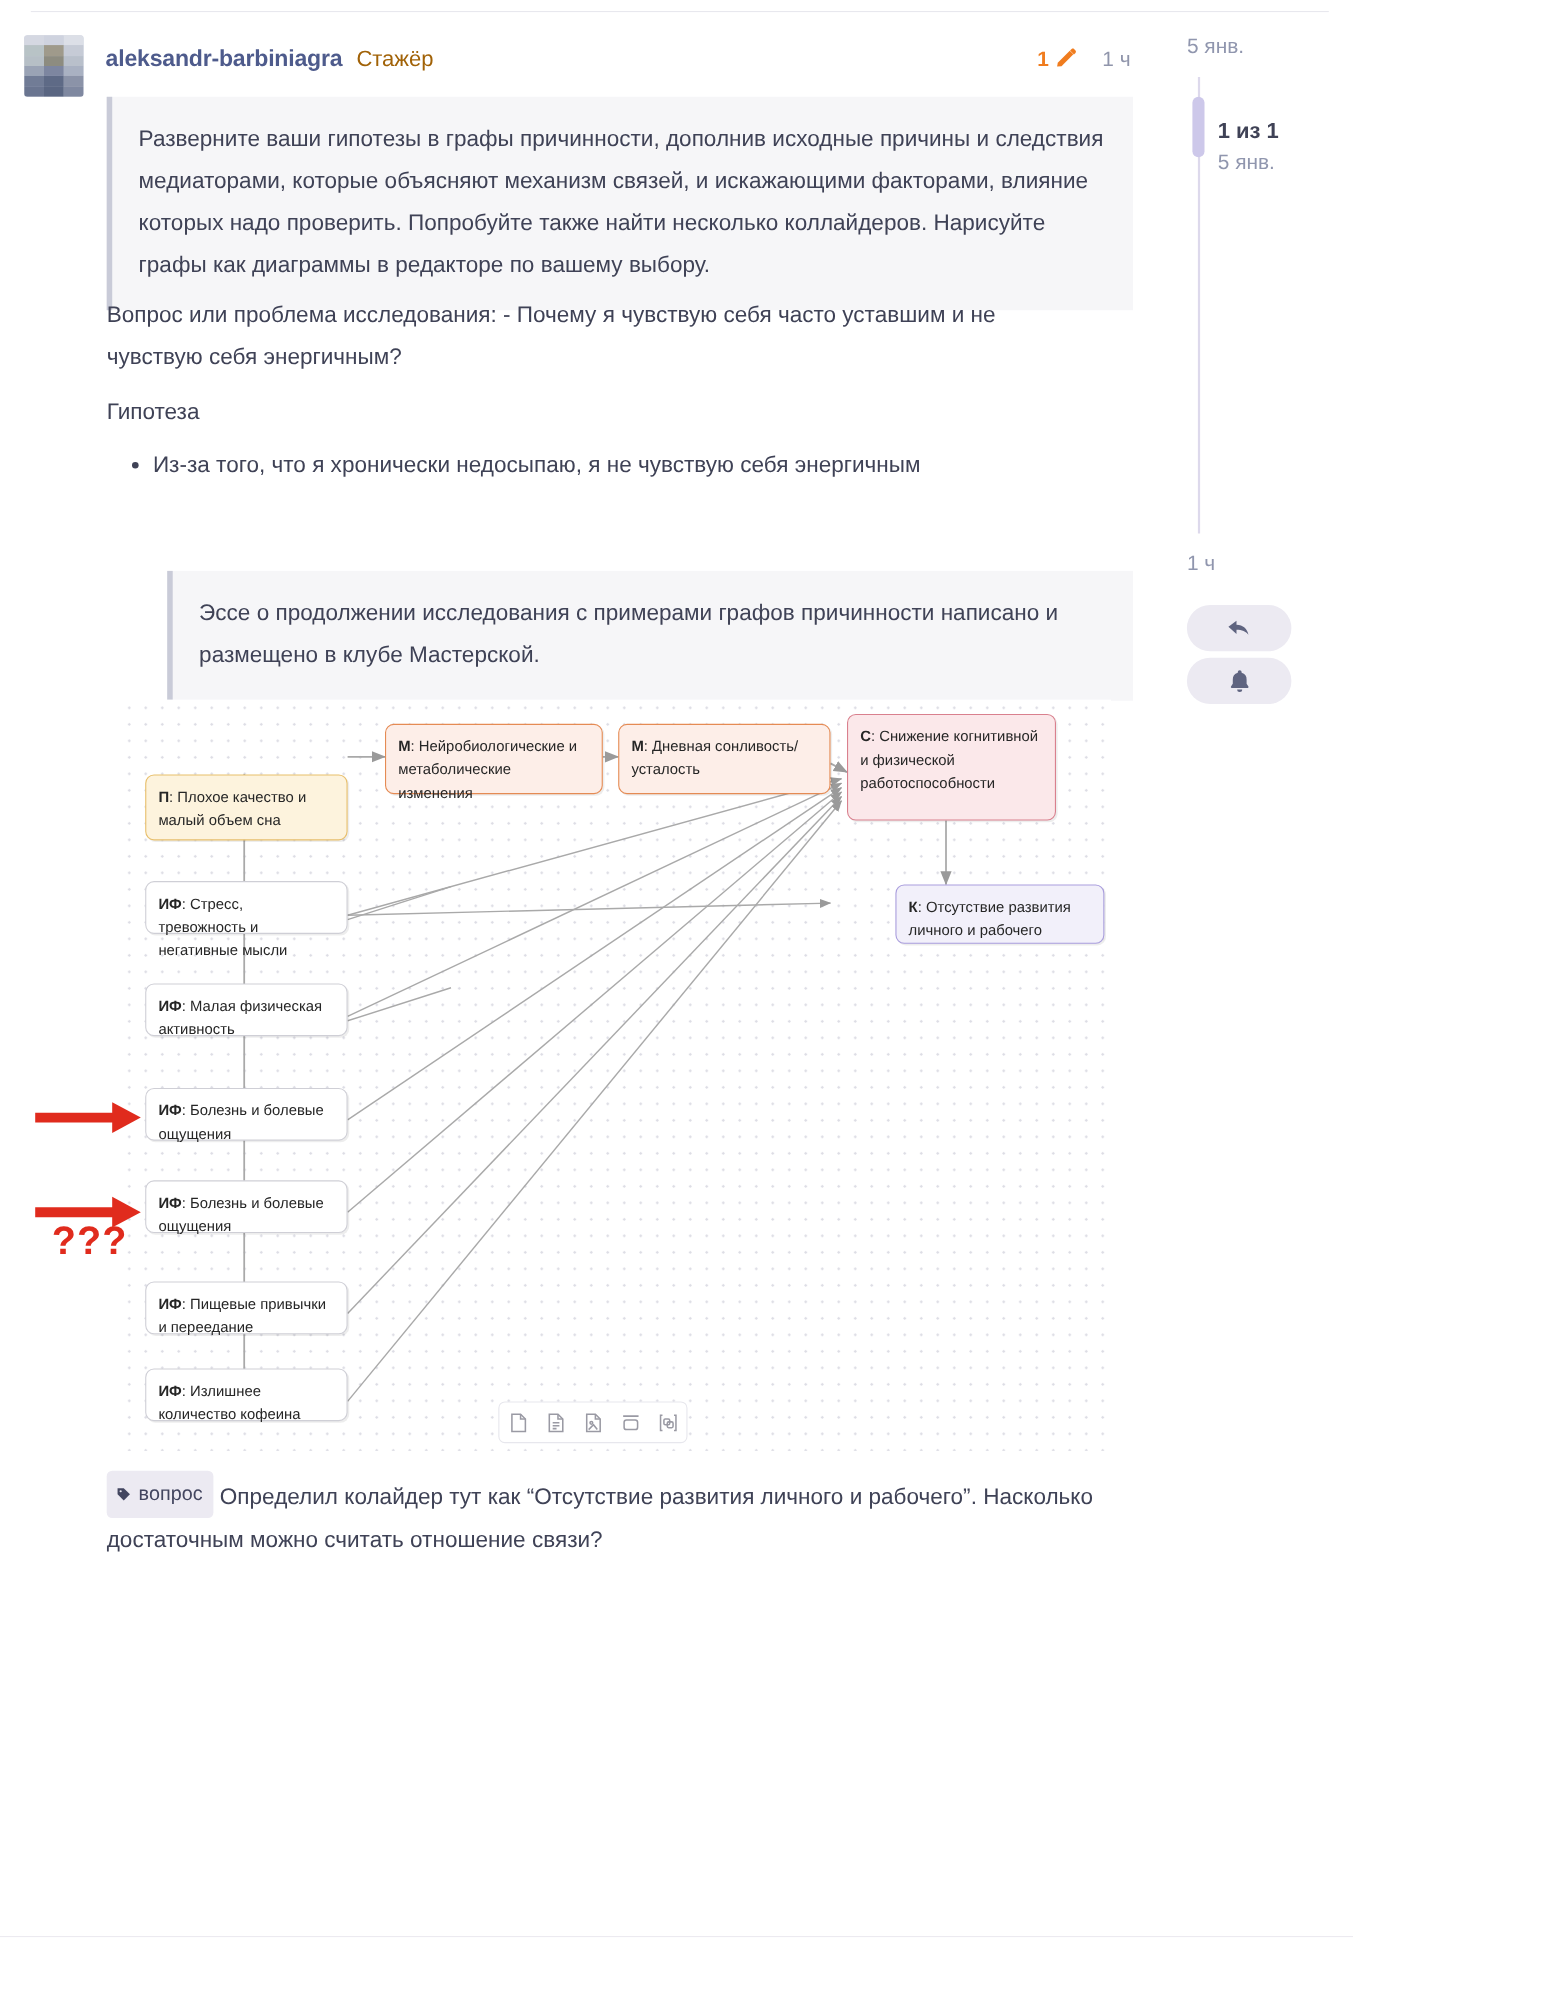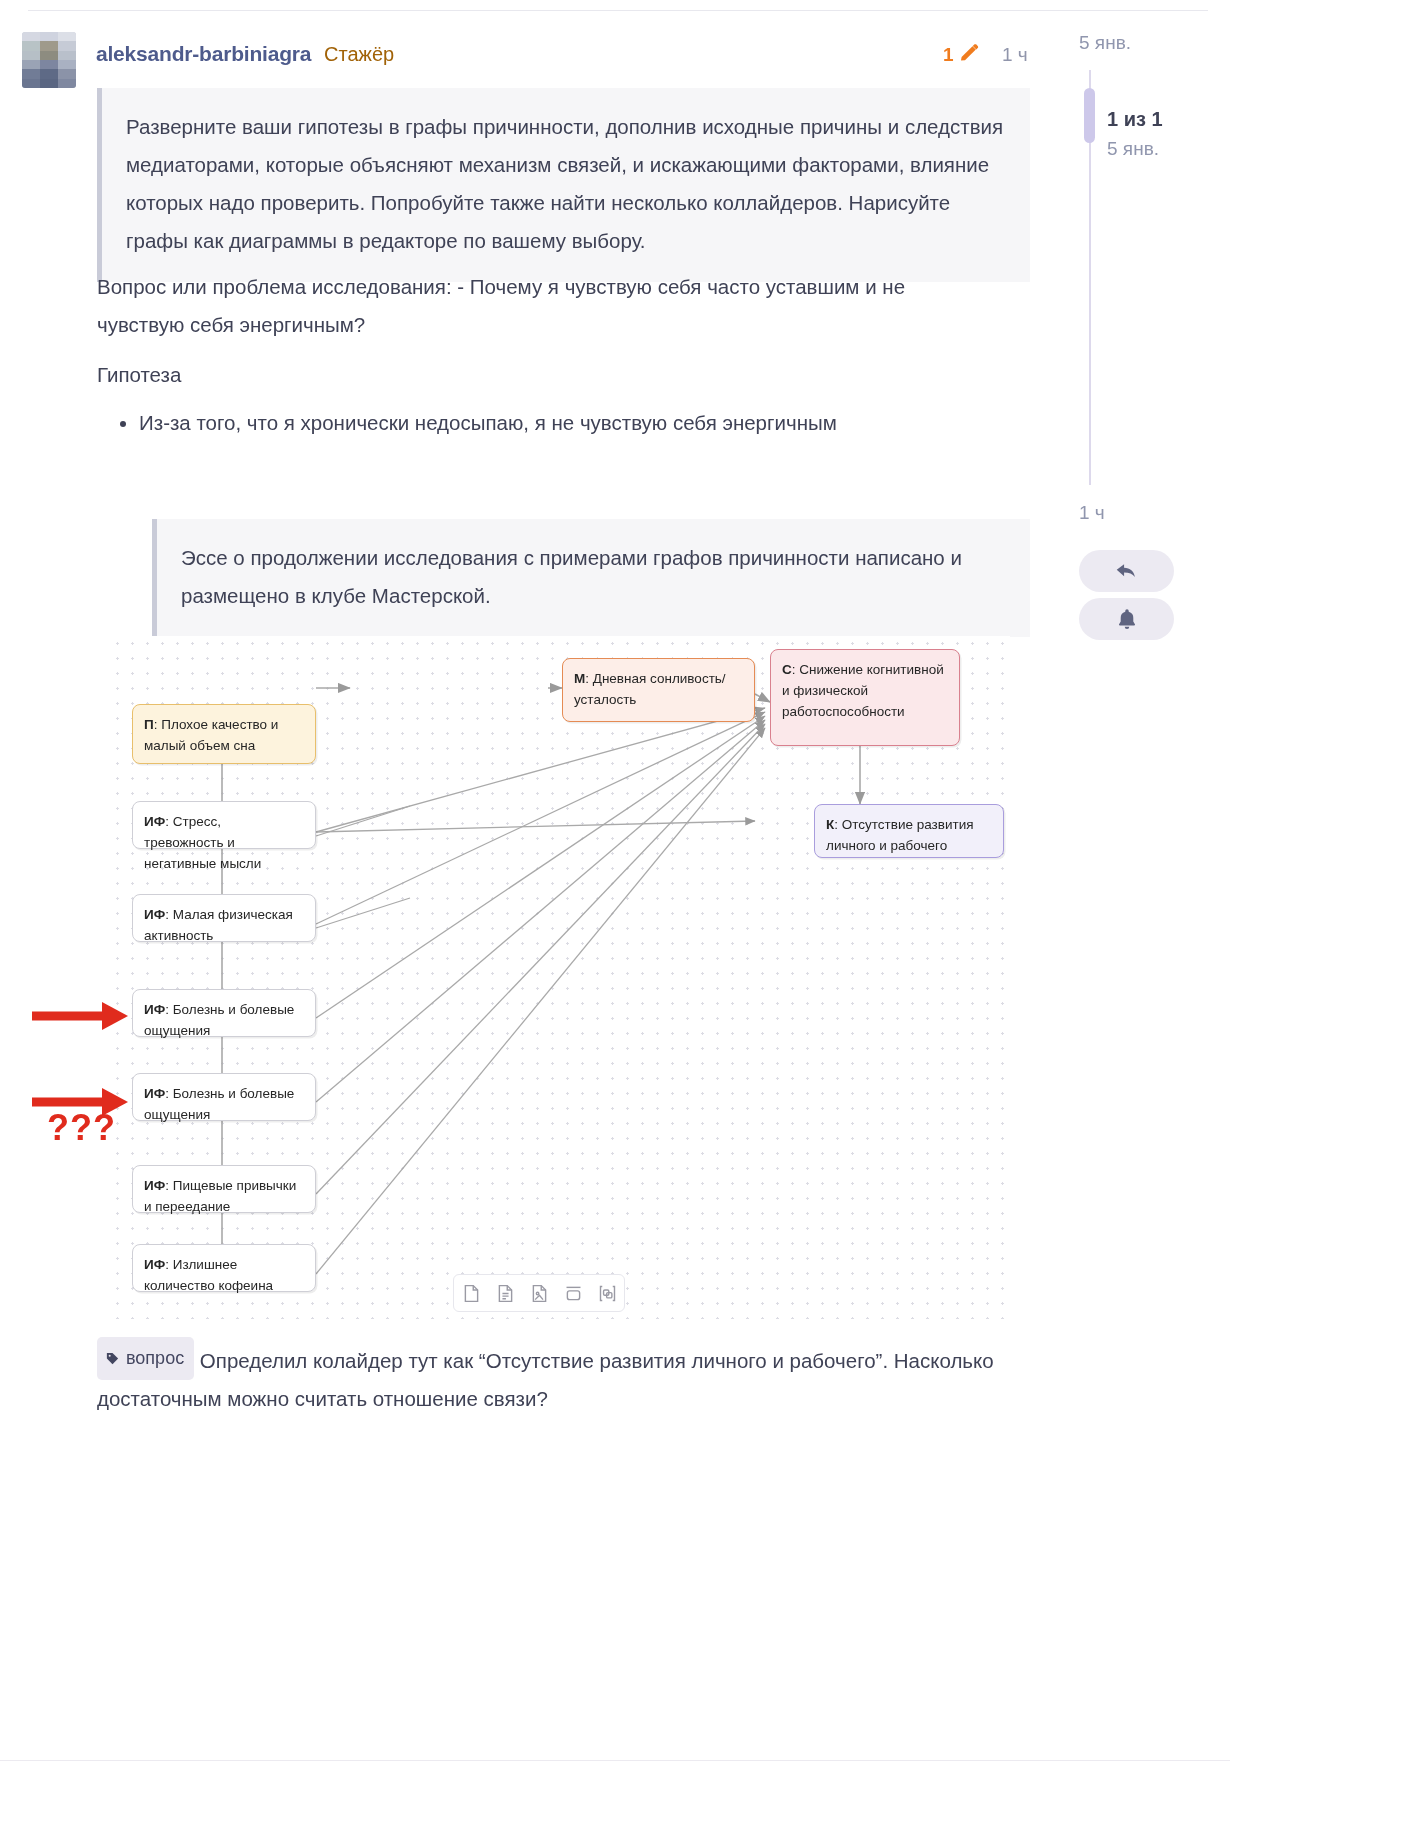--- a/index.html
+++ b/index.html
@@ -258,20 +258,23 @@
         <g stroke="#a9a9a9" stroke-width="1.3" fill="none">
           <line x1="206" y1="200" x2="300" y2="170"></line>
           <line x1="206" y1="292" x2="300" y2="262"></line>
         </g>
       </svg>
 
       <div class="node n-cause" style="left:22px; top:24px; width:184px; height:60px;">
         <b>П</b><span>: </span><span>Плохое качество и малый объем сна</span>
       </div>
 
+      <div class="node n-med" style="left:240px; top:22px; width:198px; height:64px;">
+        <b>М</b><span>: </span><span>Нейробиологические и метаболические изменения</span>
+      </div>
 
       <div class="node n-med" style="left:452px; top:22px; width:193px; height:64px;">
         <b>М</b><span>: </span><span>Дневная сонливость/ усталость</span>
       </div>
 
       <div class="node n-out" style="left:660px; top:13px; width:190px; height:97px;">
         <b>С</b><span>: </span><span>Снижение когнитивной и физической работоспособности</span>
       </div>
 
       <div class="node n-coll" style="left:660px; top:168px; width:190px; height:54px;margin-left:44px;">

